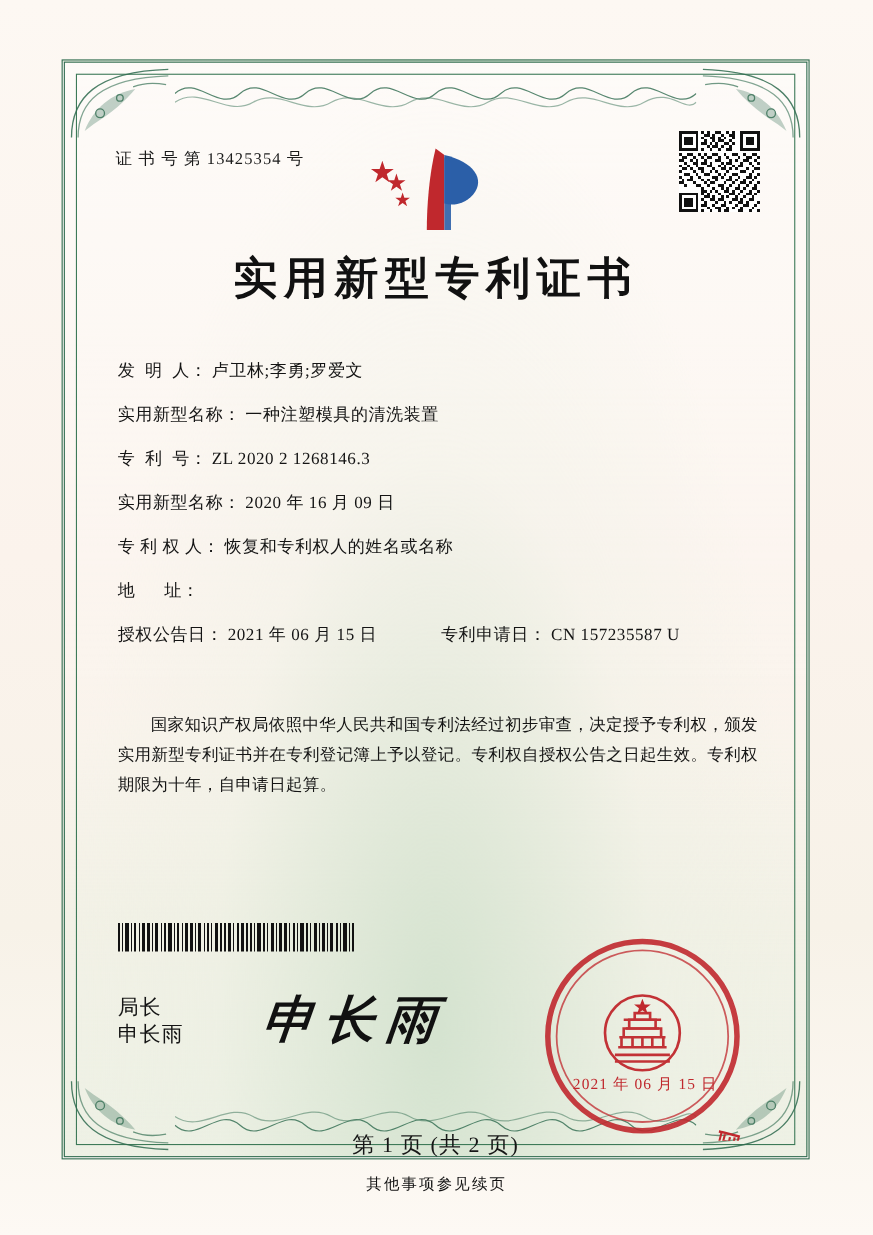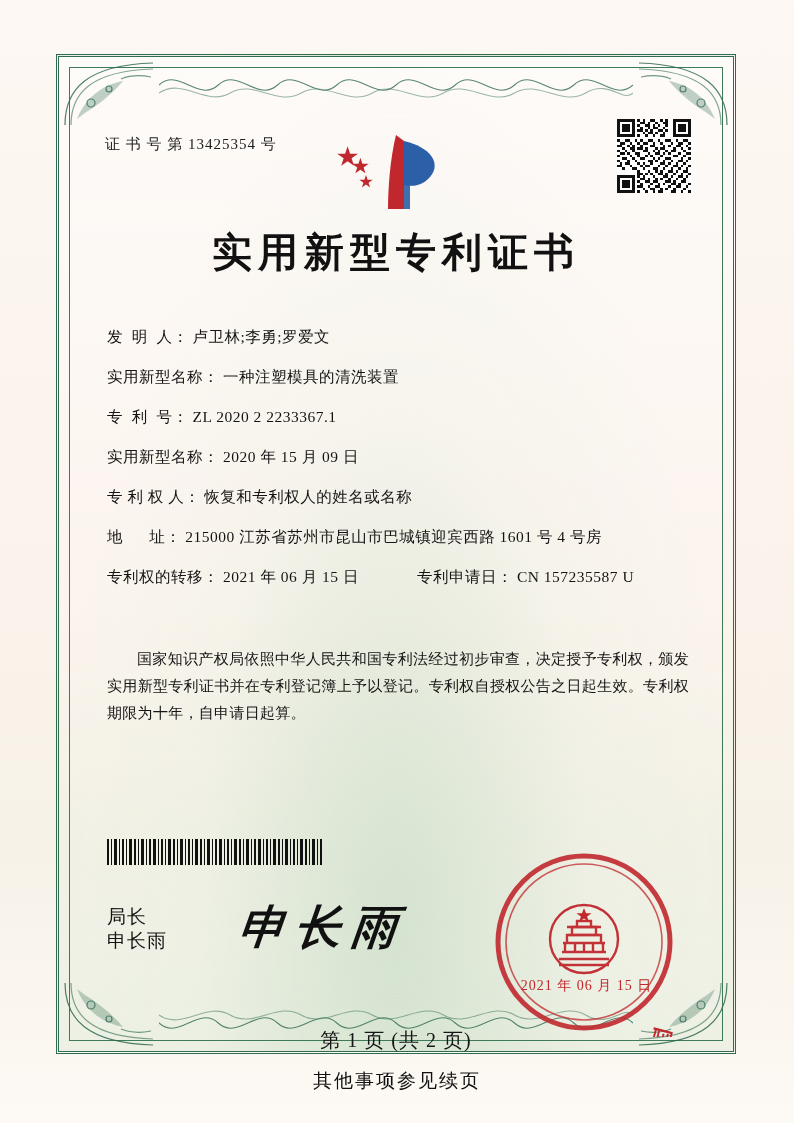--- a/index.html
+++ b/index.html
@@ -141,21 +141,20 @@
 
   
   .para {
     position: absolute;
     left: 48px; right: 44px; top: 590px;
     font-size: 15px;
     line-height: 27px;
     color: #141414;
     text-align: justify;
     letter-spacing: .3px;
-    font-family: Liberation Mono, monospace;
   }
   .para p { margin: 0 0 2px 0; text-indent: 2em; }
 
   
   .barcode {
     position: absolute;
     left: 48px; top: 782px;
     width: 215px; height: 26px;
   }
   .barcode svg { display:block; width:100%; height:100%; }
@@ -204,21 +203,21 @@
     left: 0; right: 0; top: 970px;
     text-align: center;
     font-size: 20px;
     color: #161616;
     letter-spacing: 1px;
   }
   .footer-note {
     position: absolute;
     left: 0; right: 0; top: 1068px;
     text-align: center;
-    font-size: 19px;
+    font-size: 14px;
     color: #111;
     letter-spacing: 2px;
   }
 </style>
 </head>
 <body>
 
 <div class="wm" style="left:10px; top:182px; font-size:56px; transform:rotate(-18deg);">CNIPA</div>
 <div class="wm" style="left:198px; top:108px; font-size:50px; transform:rotate(-18deg);">CNIPA</div>
 <div class="wm" style="left:452px; top:300px; font-size:52px; transform:rotate(-18deg);">CNIPA</div>
@@ -527,36 +526,35 @@
       <div class="field">
         <span class="f-label">发  明  人：</span>
         <span class="f-value">卢卫林;李勇;罗爱文</span>
       </div>
       <div class="field">
         <span class="f-label">实用新型名称：</span>
         <span class="f-value">一种注塑模具的清洗装置</span>
       </div>
       <div class="field">
         <span class="f-label">专  利  号：</span>
-        <span class="f-value">ZL 2020 2 2233367.1</span>
+        <span class="f-value">ZL 2020 2 1268146.3</span>
       </div>
       <div class="field">
         <span class="f-label">实用新型名称：</span>
-        <span class="f-value">2020 年 15 月 09 日</span>
+        <span class="f-value">2020 年 16 月 09 日</span>
       </div>
       <div class="field">
         <span class="f-label">专 利 权 人：</span>
         <span class="f-value">恢复和专利权人的姓名或名称</span>
       </div>
       <div class="field">
         <span class="f-label">地      址：</span>
-        <span class="f-value">215000 江苏省苏州市昆山市巴城镇迎宾西路 1601 号 4 号房</span>
       </div>
       <div class="field dual">
-        <span class="f-label">专利权的转移：</span>
+        <span class="f-label">授权公告日：</span>
         <span class="f-value2">2021 年 06 月 15 日</span>
         <span class="f-label2">专利申请日：</span>
         <span class="f-value2">CN 157235587 U</span>
       </div>
     </div>
 
     <div class="para">
       <p>国家知识产权局依照中华人民共和国专利法经过初步审查，决定授予专利权，颁发实用新型专利证书并在专利登记簿上予以登记。专利权自授权公告之日起生效。专利权期限为十年，自申请日起算。</p>
     </div>
 

